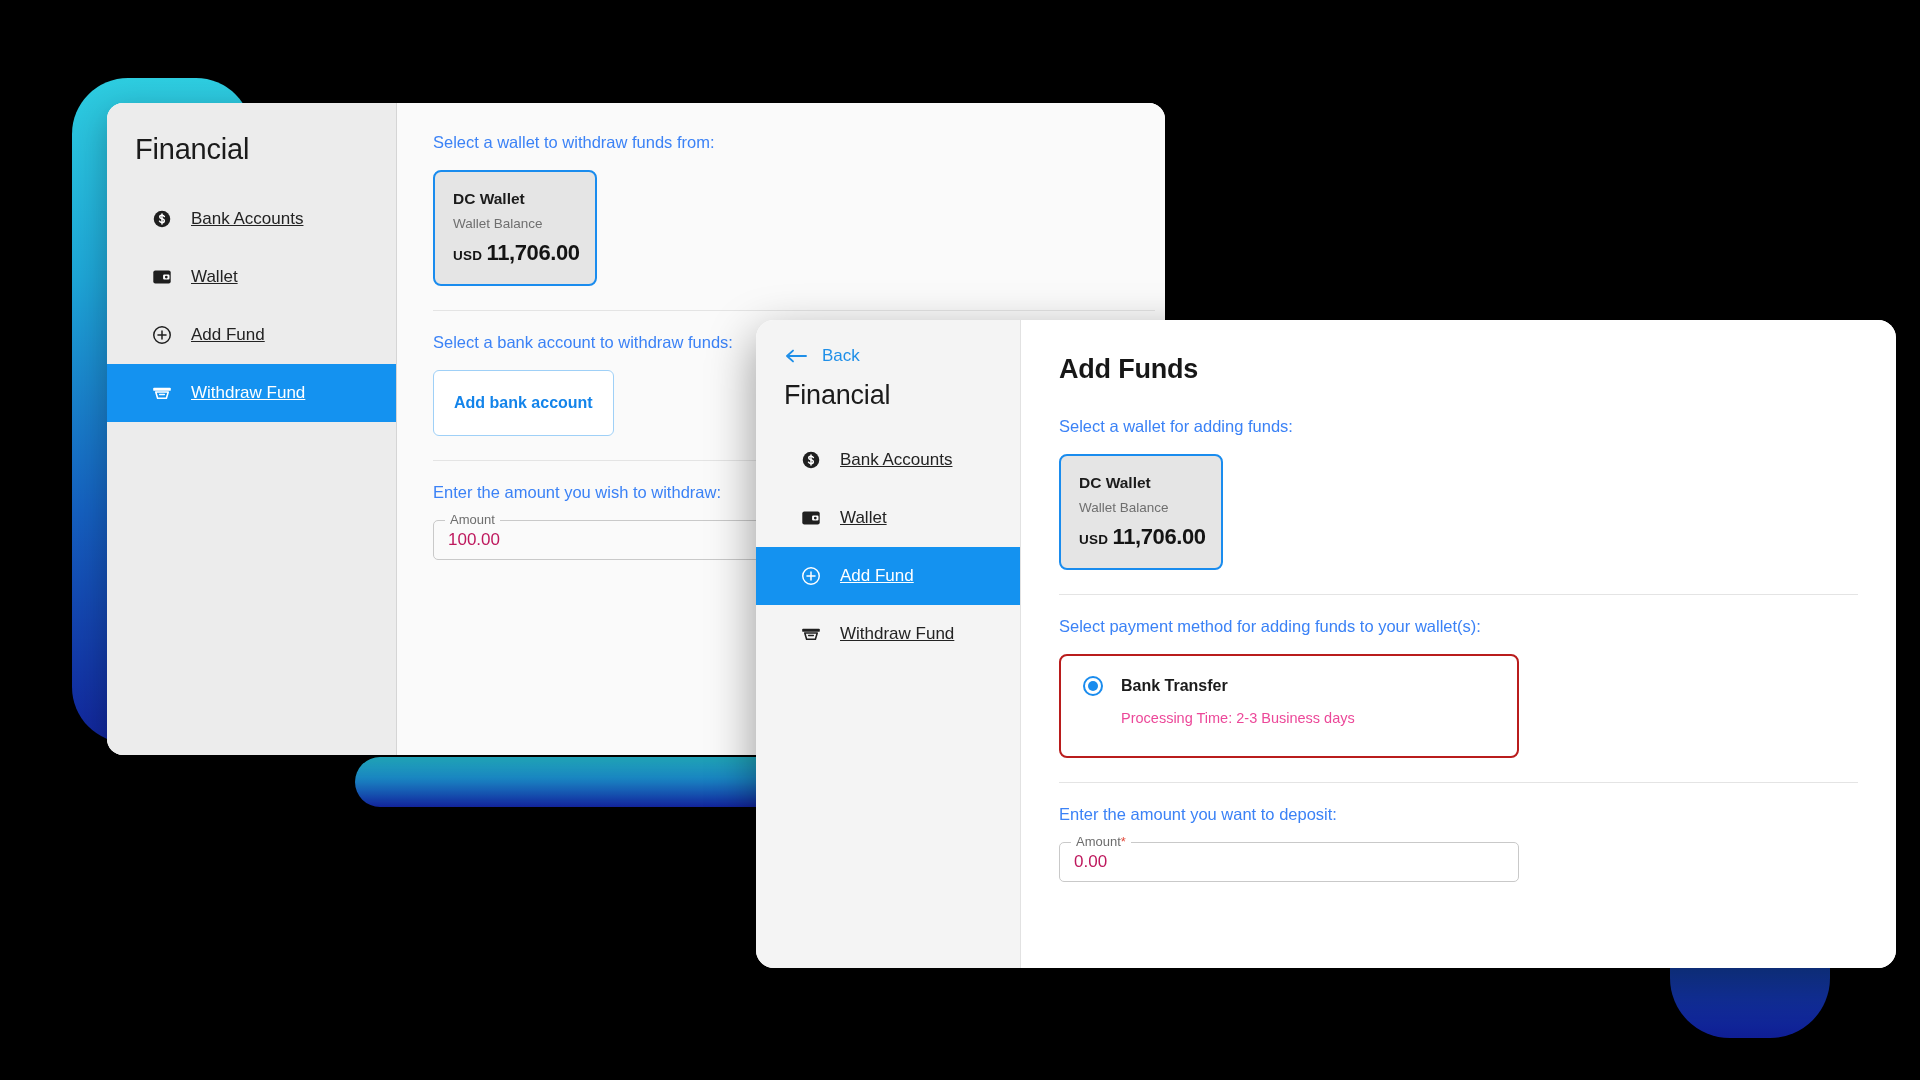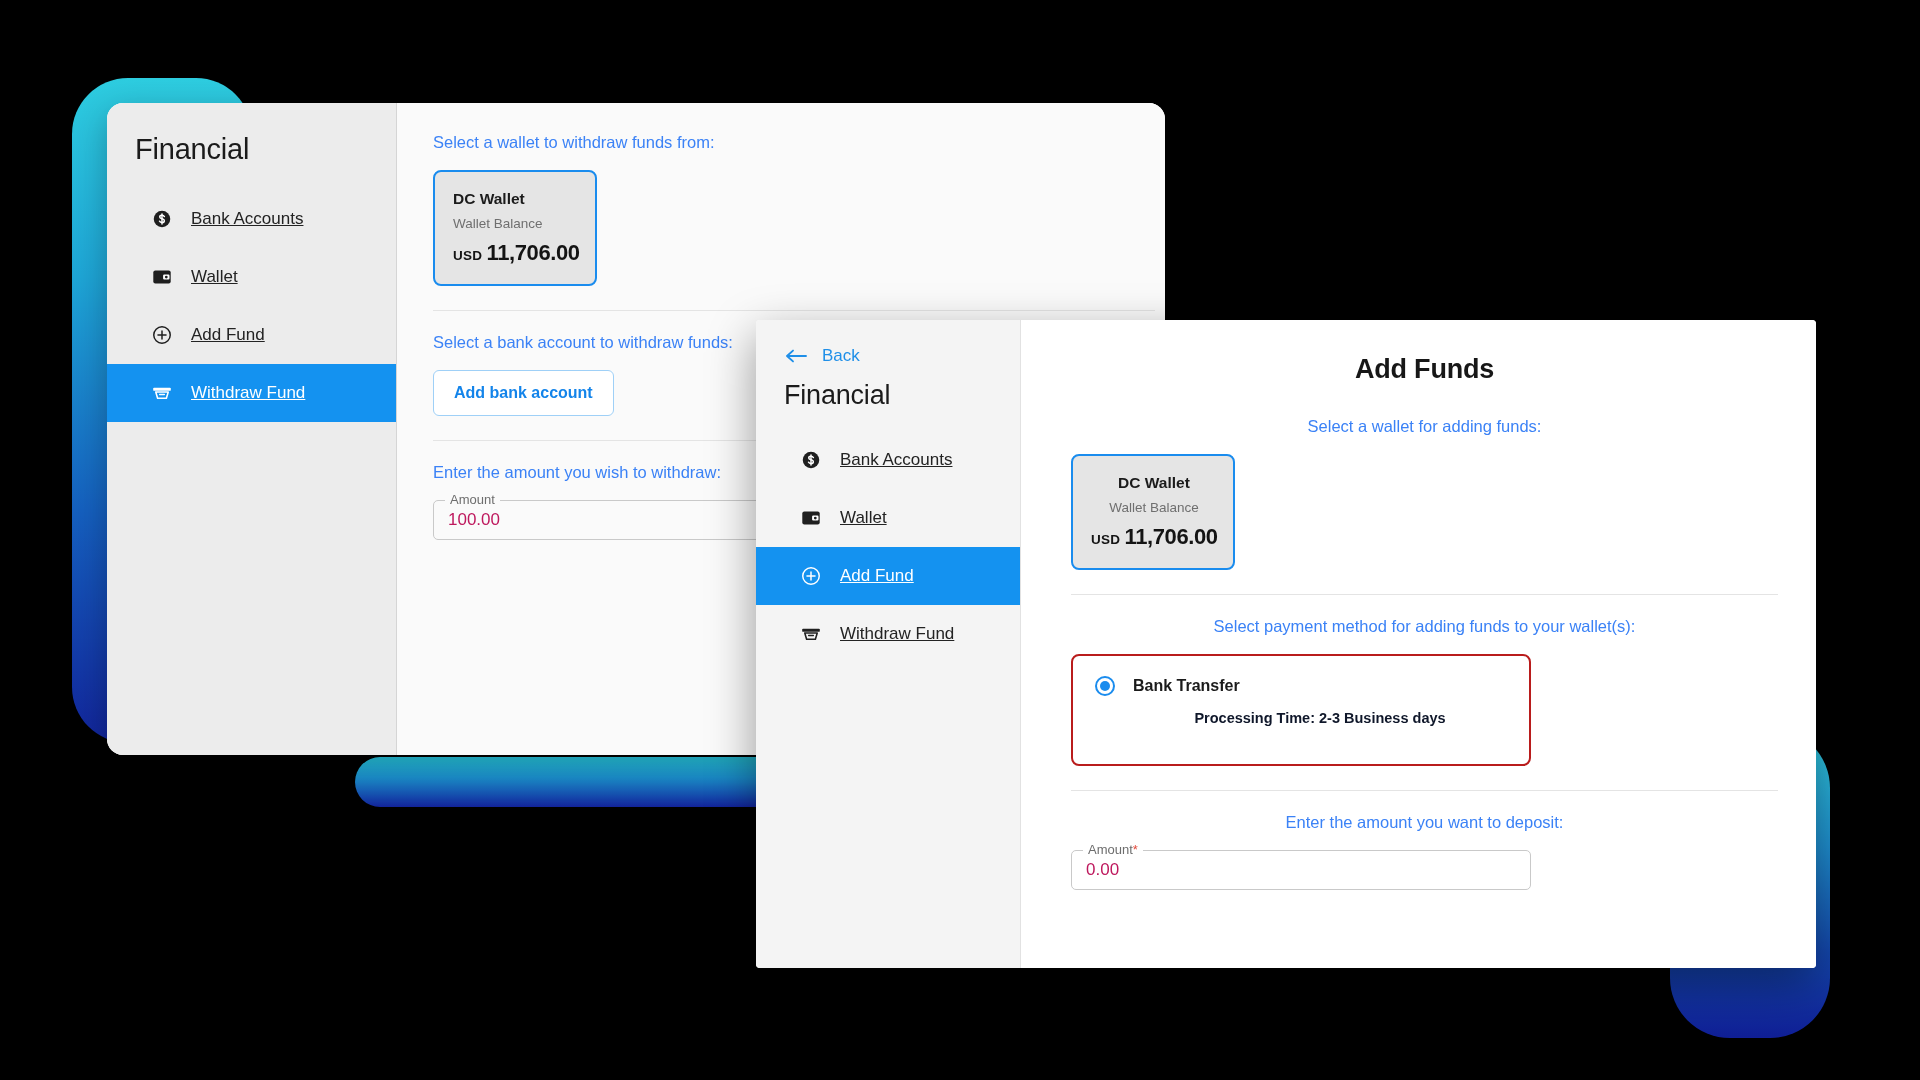--- a/index.html
+++ b/index.html
@@ -32,25 +32,24 @@
 
   
   .card{position:absolute;overflow:hidden;background:#fff;}
   #card-back{
     left:107px;top:103px;width:1058px;height:652px;
     border-radius:16px;
     display:flex;
     box-shadow:0 10px 34px rgba(0,0,0,.28);
   }
   #card-front{
-    left:756px;top:320px;width:1060px;height:648px;
-    border-radius:4px;
+    left:756px;top:320px;width:1140px;height:648px;
+    border-radius:18px;
     display:flex;
     box-shadow:0 16px 48px rgba(0,0,0,.40);
-    gap:12px;
   }
 
   
   .sidebar{
     background:#ececec;
     flex:0 0 auto;
     box-sizing:border-box;
     position:relative;
   }
   #card-back .sidebar{width:290px;border-right:1px solid #d5d5d5;}
@@ -87,21 +86,21 @@
   .nav-item.active{background:#1492f0;color:#fff;}
   .nav-ico{width:22px;height:22px;flex:0 0 22px;display:block;}
 
   
   .main{
     flex:1 1 auto;box-sizing:border-box;
     background:#fafafa;
     padding:30px 36px 0 36px;
     position:relative;
   }
-  #card-front .main{background:#fff;padding:34px 38px 16px 38px;text-align:center;}
+  #card-front .main{background:#fff;padding:34px 38px 16px 38px;}
 
   .page-title{font-size:27px;font-weight:700;color:#171717;margin:0 0 32px 0;letter-spacing:-.2px;}
   .prompt{font-size:16.5px;color:#3b82f6;margin:0 0 18px 0;}
 
   .wallet-card{
     border:2px solid #1a8cee;border-radius:8px;
     background:#e5e5e5;
     width:164px;box-sizing:border-box;
     padding:18px 16px 18px 18px;
   }
@@ -111,21 +110,21 @@
   .wallet-cur{font-size:13.5px;font-weight:700;letter-spacing:.2px;}
   .wallet-val{font-size:22px;font-weight:700;letter-spacing:-.4px;}
 
   .divider{height:1px;background:#e4e4e4;margin:24px 0 22px 0;}
 
   .btn-outline{
     display:inline-block;
     border:1px solid #9fd0f7;border-radius:6px;
     background:#fff;color:#1384ea;
     font-size:16px;font-weight:700;
-    padding:13px 20px;
+    padding:23px 20px;
     cursor:pointer;
   }
 
   
   .field{
     position:relative;
     border:1px solid #c9c9c9;border-radius:5px;
     background:transparent;
     height:40px;
     box-sizing:border-box;
@@ -153,21 +152,21 @@
   .method-head{display:flex;align-items:center;gap:18px;}
   .radio{
     width:20px;height:20px;border-radius:50%;
     border:2px solid #1a8cee;
     box-sizing:border-box;
     display:flex;align-items:center;justify-content:center;
     flex:0 0 20px;
   }
   .radio i{display:block;width:10px;height:10px;border-radius:50%;background:#1a8cee;}
   .method-name{font-size:16px;font-weight:700;color:#1b1b1b;}
-  .method-sub{font-size:14.5px;color:#0f172a;margin:14px 0 16px 38px;font-weight:bold;}
+  .method-sub{font-size:14.5px;color:#ec4899;margin:14px 0 8px 38px;}
 
   .w460{width:460px;}
   .pane-pad{padding-right:10px;}
 </style>
 </head>
 <body>
 
 <div class="stage">
 
   <div class="blob" id="blob-left"></div>

